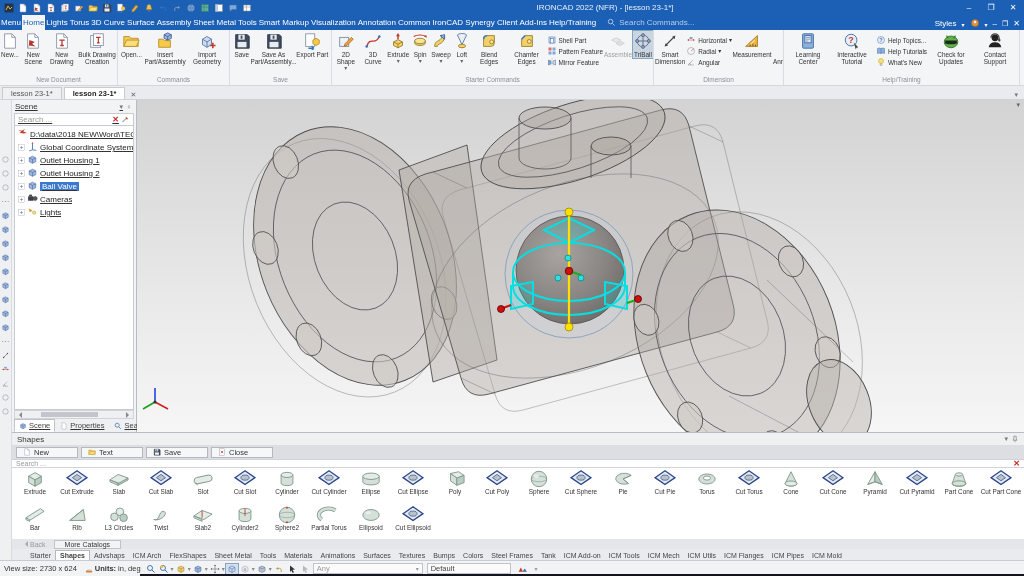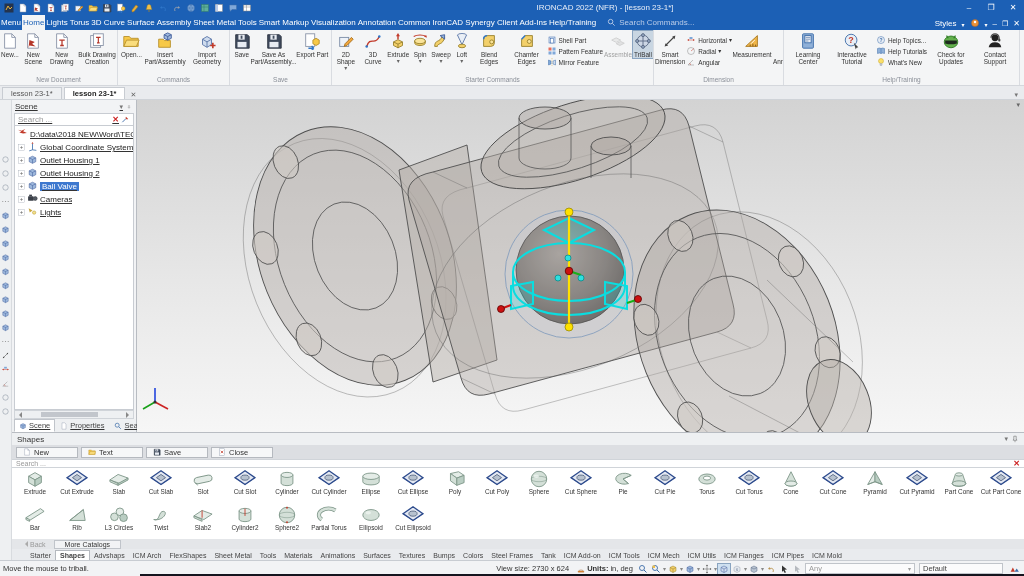--- a/index.html
+++ b/index.html
@@ -1291,21 +1291,20 @@
             <div class="cat-tab">ICM Utils</div>
             <div class="cat-tab">ICM Flanges</div>
             <div class="cat-tab">ICM Pipes</div>
             <div class="cat-tab">ICM Mold</div>
           </div>
       </div>
     </div>
   </div>
 
   <div class="statusbar">
-    <div class="sb-msg">Move the mouse to triball.</div>
     <div class="sb-item">View size: 2730 x  624</div>
     <div class="sb-item">
       <svg class="units-ic" viewBox="0 0 20 20">
           <path d="M3 15h14v3H3z" fill="#e8913a" stroke="#a8601e"></path>
           <path d="M6 15v-3M10 15v-5M14 15v-3" stroke="#a8601e"></path>
         </svg>
       <b>Units:</b>
       <span>in, deg</span>
     </div>
     <div class="sb-icons" id="status-icons">

